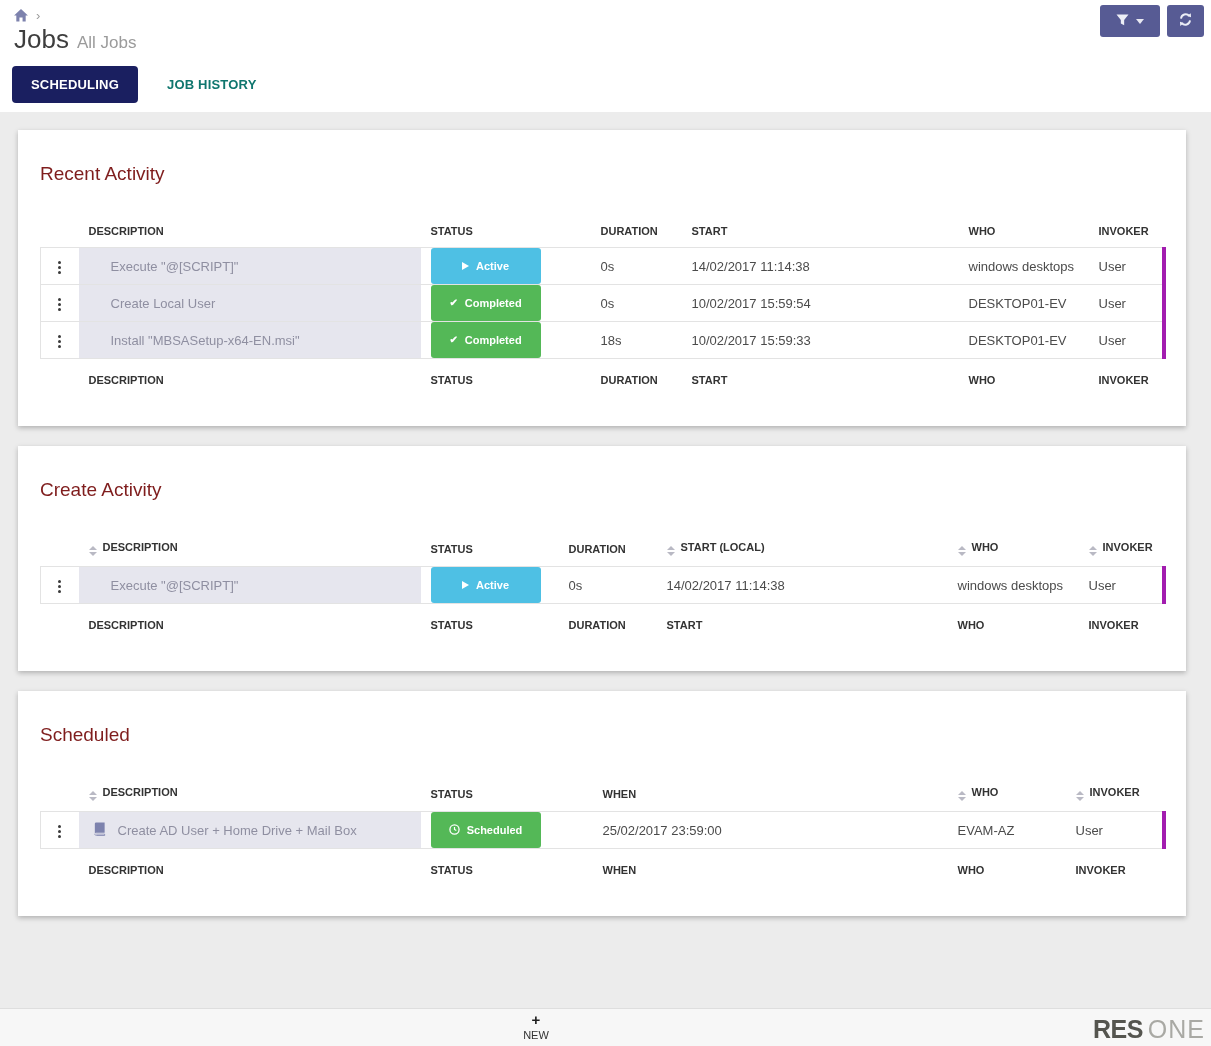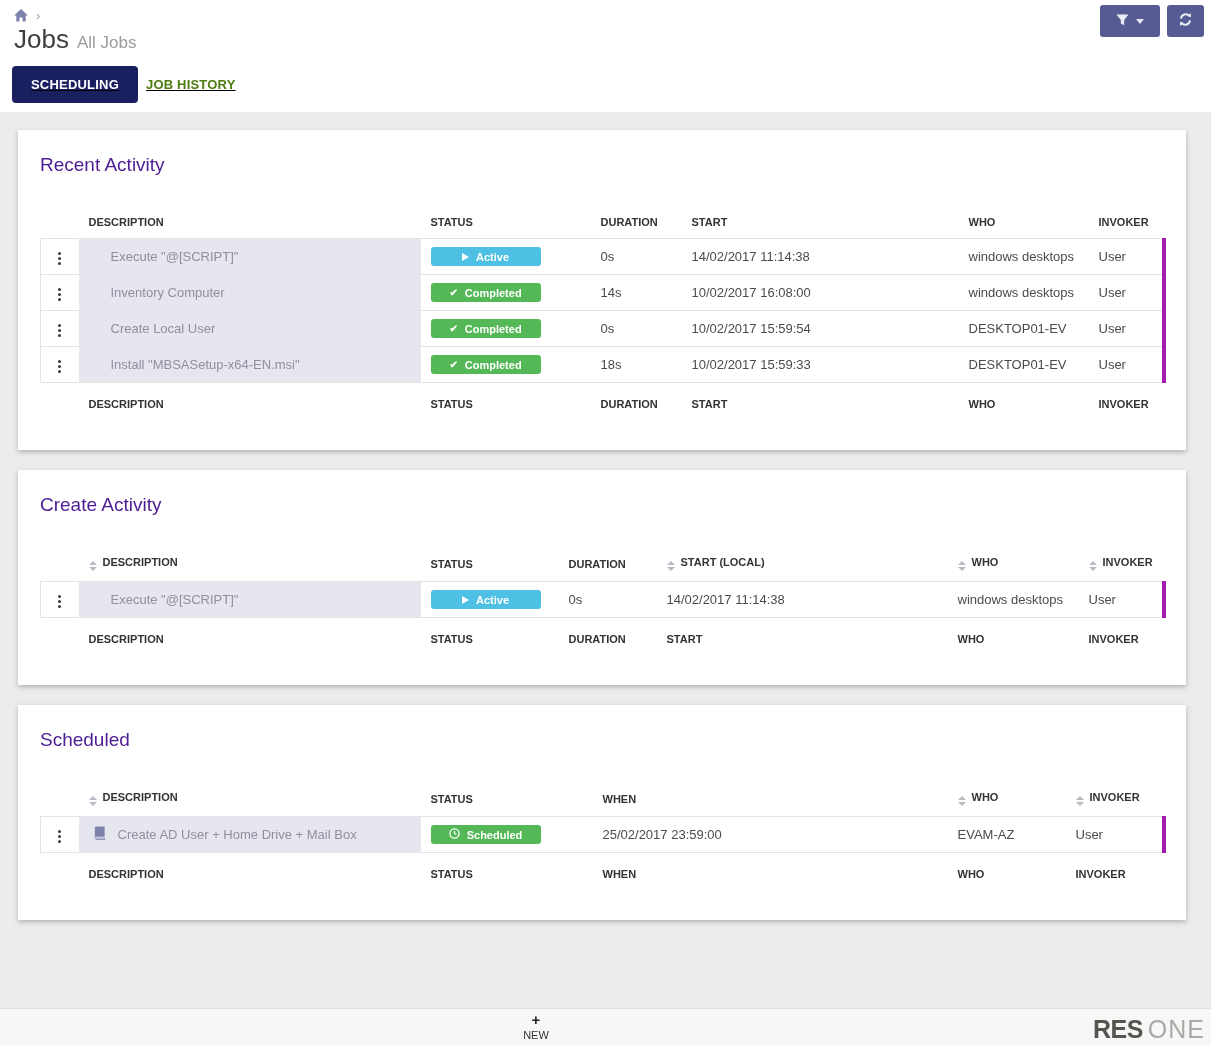--- a/index.html
+++ b/index.html
@@ -11,37 +11,37 @@
   }
 
   
   .topbar { position:relative; height:112px; background:#fff; }
   .breadcrumb { display:flex; align-items:center; gap:8px; padding:8px 0 0 14px; height:22px; }
   .breadcrumb svg { display:block; }
   .crumb-sep { color:#9a9a9a; font-size:13px; line-height:1; }
   .title-line { margin:2px 8px 0 14px; }
   .title-main { font-size:26px; color:#3e3e3e; }
   .title-sub  { font-size:17px; color:#9b9b9b; margin-left:8px; }
-  .tabs { display:flex; align-items:center; gap:8px; margin:11px 0 0 12px;text-decoration:underline; }
+  .tabs { display:flex; align-items:center; gap:29px; margin:11px 0 0 12px; }
   .tab { font-size:13px; font-weight:bold; letter-spacing:.2px; cursor:pointer; }
   .tab.active { background:#1a1f60; color:#fff; padding:11px 19px; border-radius:4px; }
-  .tab.inactive { color:#4d7c0f; padding:11px 0; }
+  .tab.inactive { color:#0f766e; padding:11px 0; }
   .top-actions { position:absolute; top:5px; right:7px; display:flex; gap:7px; }
   .action-btn { background:#575b94; border:none; border-radius:3px; height:32px;
     display:flex; align-items:center; justify-content:center; cursor:pointer; }
   .btn-filter { width:60px; gap:7px; }
   .btn-refresh { width:37px; }
   .caret-down { width:0; height:0; border-left:4px solid transparent;
     border-right:4px solid transparent; border-top:5px solid #e8e9f2; }
 
   
   .band { background:#ececec; padding:18px 0 24px 0; min-height:896px; }
   .card { margin:0 25px 20px 18px; background:#fff; padding:24px 20px 40px 22px;
     box-shadow:0 2px 5px rgba(0,0,0,.25); }
-  .card-title { font-size:19px; color:#4c1d95; font-weight:400; margin:0 0 34px 0; }
+  .card-title { font-size:19px; color:#7f1d1d; font-weight:400; margin:9px 0 34px 0; }
 
   table { width:100%; border-collapse:collapse; table-layout:fixed;
     font-size:13px; color:#4b4b4b; }
   thead th, tfoot th { font-size:11px; font-weight:bold; color:#333;
     text-align:left; white-space:nowrap; overflow:hidden; }
   thead th { padding:6px 0 10px 10px; }
   tfoot th { padding:15px 0 0 10px; }
   tbody tr { border-top:1px solid #e3e3e3; border-bottom:1px solid #e3e3e3; }
   tbody td { height:36px; padding:0 0 0 10px; vertical-align:middle;
     white-space:nowrap; overflow:hidden; }
@@ -56,21 +56,21 @@
   .sort i { display:block; width:0; height:0;
     border-left:4px solid transparent; border-right:4px solid transparent; }
   .sort .up { border-bottom:4px solid #b9b9c4; }
   .sort .dn { border-top:4px solid #b9b9c4; }
 
   .kebab { display:inline-flex; flex-direction:column; gap:2px; padding:6px;
     cursor:pointer; background:none; border:none; }
   .kebab i { width:3px; height:3px; border-radius:50%; background:#3a3a3a; }
 
   .badge { display:inline-flex; align-items:center; justify-content:center;
-    gap:7px; width:110px; height:19px; border-radius:3px;
+    gap:7px; width:110px; height:36px; border-radius:3px;
     color:#fff; font-size:11px; font-weight:bold; }
   .badge.active    { background:#4ec0e4; }
   .badge.completed { background:#54b857; }
   .badge.scheduled { background:#54b857; }
   .play-tri { width:0; height:0; border-top:4px solid transparent;
     border-bottom:4px solid transparent; border-left:7px solid #fff; }
   .check-glyph { font-size:10px; line-height:1; }
 
   
   .bottombar { position:relative; height:38px; background:#f7f7f7;
@@ -167,36 +167,20 @@
           <td>14/02/2017 11:14:38</td>
           <td>windows desktops</td>
           <td>User</td>
         </tr>
         <tr>
           <td><button class="kebab">
                 <i></i>
                 <i></i>
                 <i></i>
               </button></td>
-          <td class="desc">Inventory Computer</td>
-          <td><span class="badge completed">
-                <span class="check-glyph">✔</span>
-                <span>Completed</span>
-              </span></td>
-          <td>14s</td>
-          <td>10/02/2017 16:08:00</td>
-          <td>windows desktops</td>
-          <td>User</td>
-        </tr>
-        <tr>
-          <td><button class="kebab">
-                <i></i>
-                <i></i>
-                <i></i>
-              </button></td>
           <td class="desc">Create Local User</td>
           <td><span class="badge completed">
                 <span class="check-glyph">✔</span>
                 <span>Completed</span>
               </span></td>
           <td>0s</td>
           <td>10/02/2017 15:59:54</td>
           <td>DESKTOP01-EV</td>
           <td>User</td>
         </tr>

